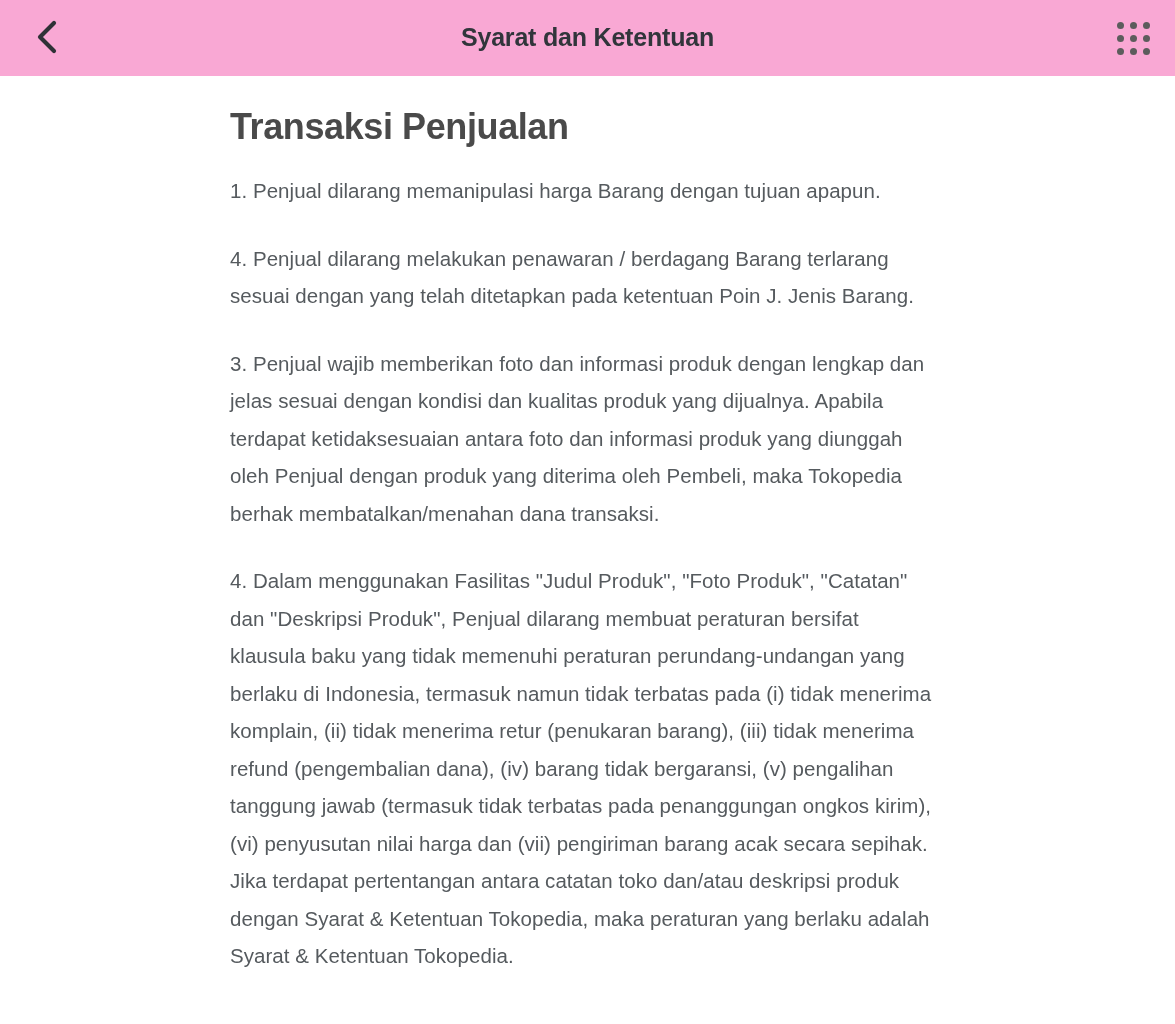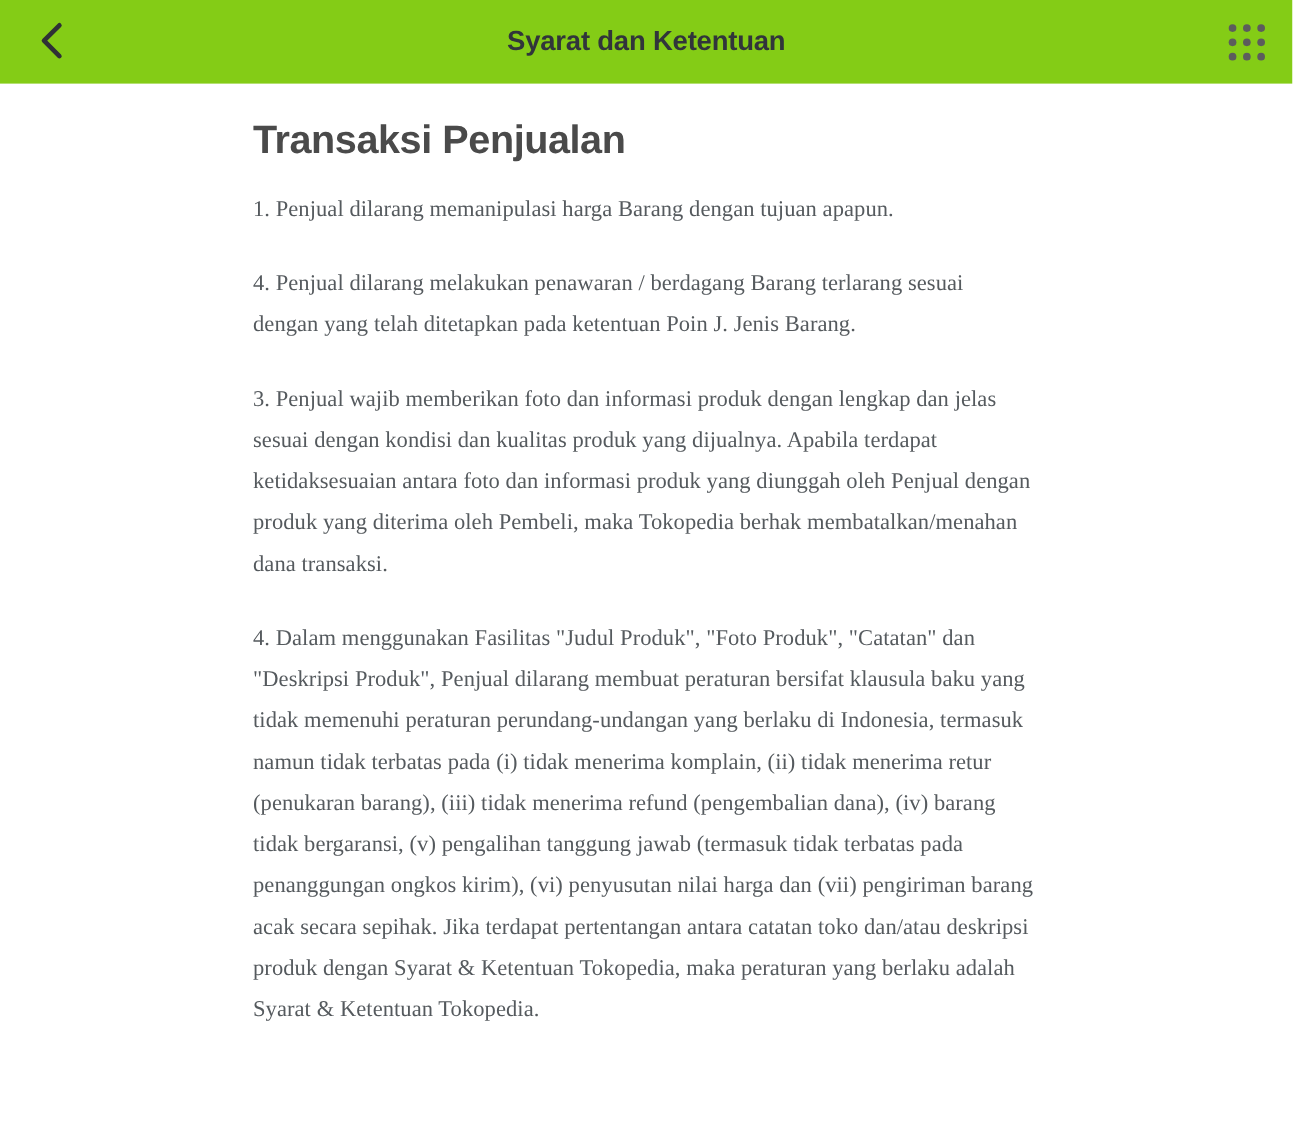--- a/index.html
+++ b/index.html
@@ -20,21 +20,21 @@
     height: 1024px;
     background: #ffffff;
     overflow: hidden;
   }
 
   
   .header {
     position: relative;
     height: 76px;
     width: 100%;
-    background: #84cc16;
+    background: #f9a8d4;
     display: flex;
     align-items: center;
   }
 
   .back-button {
     position: absolute;
     left: 18px;
     top: 8px;
     width: 58px;
     height: 58px;
@@ -115,21 +115,20 @@
   }
 
   .para {
     margin: 0 0 30px 0;
     font-size: 20.5px;
     line-height: 37.5px;
     color: #555a5e;
     letter-spacing: 0.05px;
     max-width: 712px;
     white-space: pre-wrap;
-    font-family: Liberation Serif, serif;
   }
   .para:last-child { margin-bottom: 0; }
 </style>
 </head>
 <body>
 
 <div class="app">
 
   <div class="header">
 

